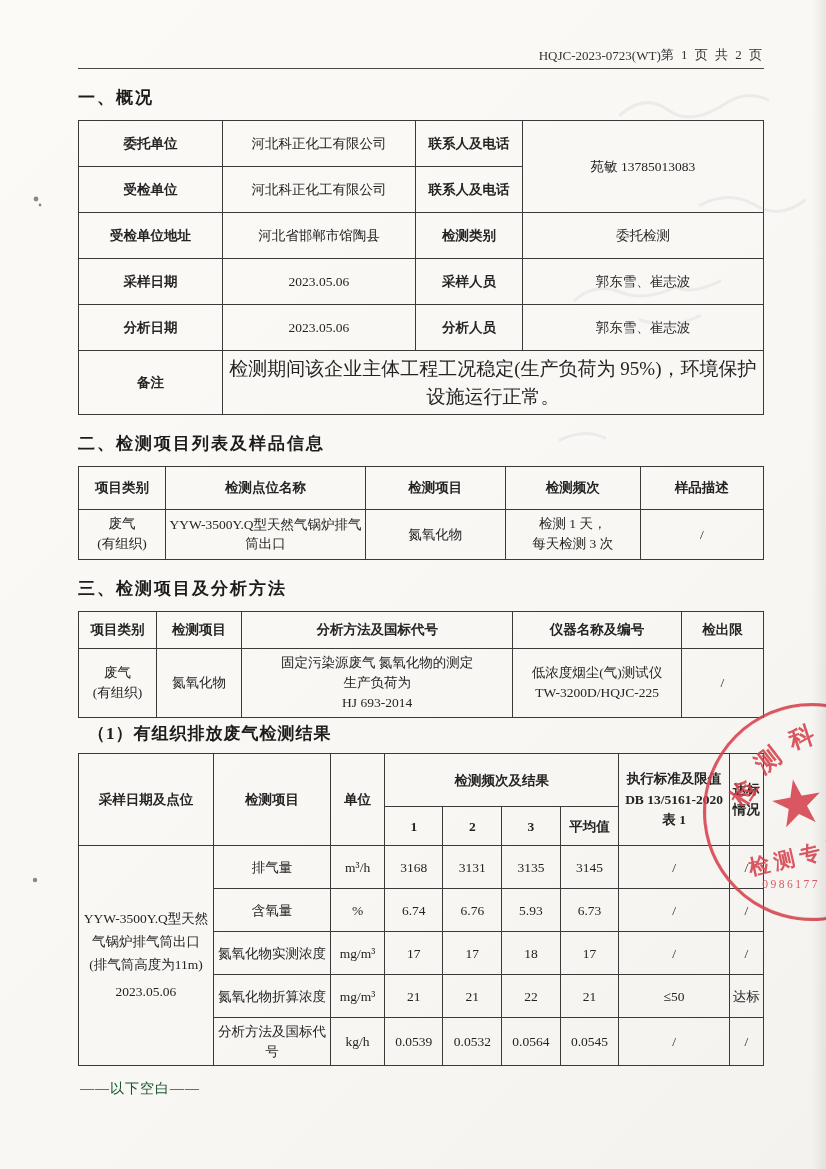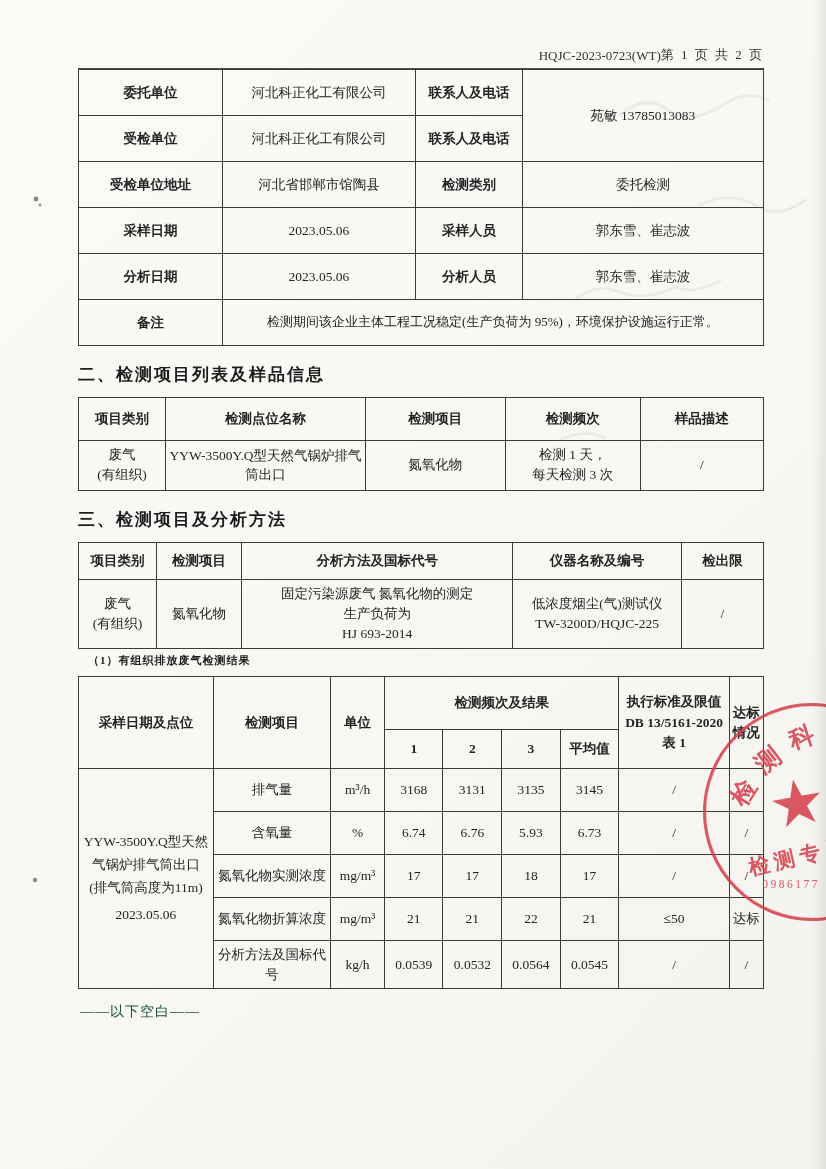--- a/index.html
+++ b/index.html
@@ -12,28 +12,28 @@
   .page-edge-shadow{position:absolute;right:0;top:0;width:14px;height:100%;
     background:linear-gradient(to right,rgba(0,0,0,0),rgba(0,0,0,0.07));pointer-events:none;}
   .content{position:absolute;left:78px;top:0;width:686px;}
 
   .runhead{display:flex;justify-content:flex-end;align-items:flex-end;
     margin-top:46px;padding-bottom:4px;border-bottom:1.4px solid #4a4a4a;
     font-size:13px;color:#333;}
   .runhead .pageno{letter-spacing:2px;}
 
   .sec-title{font-size:17px;font-weight:bold;color:#1c1c1c;margin:17px 0 11px 0;letter-spacing:2px;}
-  .sub-title{font-size:11px;font-weight:bold;color:#1c1c1c;margin:4px 0 8px 10px;letter-spacing:1px;}
+  .sub-title{font-size:17px;font-weight:bold;color:#1c1c1c;margin:4px 0 8px 10px;letter-spacing:1px;}
 
   table.tbl{border-collapse:collapse;width:100%;table-layout:fixed;}
   table.tbl td{border:1.5px solid #3a3a3a;text-align:center;vertical-align:middle;
     font-size:13.5px;padding:4px 3px;color:#242424;line-height:1.45;}
   td.hd{font-weight:bold;}
   .t1 td{height:37px;}
-  .t1 td.remark-val{font-size:13px;}
+  .t1 td.remark-val{font-size:19px;}
   .t2 td{height:34px;}
   .t3 td{height:28px;}
   .t4 td{height:34px;font-size:13px;}
   .t4 .hrow1 td{height:44px;}
   .t4 .hrow2 td{height:30px;}
   .small-lines div{line-height:1.5;}
   .pt-cell div{line-height:1.7;}
   .pt-date{margin-top:4px;}
   .endnote{font-size:14px;color:#14532d;margin:14px 0 0 2px;letter-spacing:1px;}
 
@@ -57,20 +57,21 @@
 </head>
 <body>
 
 <div class="content">
 
   <div class="runhead">
     <span>HQJC-2023-0723(WT)</span>
     <span class="pageno">第 1 页 共 2 页</span>
   </div>
 
+  <div class="sec-title">一、概况</div>
 
   <table class="tbl t1">
     <colgroup>
         <col style="width:21%">
         <col style="width:28.2%">
         <col style="width:15.6%">
         <col style="width:35.2%">
       </colgroup>
     <tbody>
         <tr>

